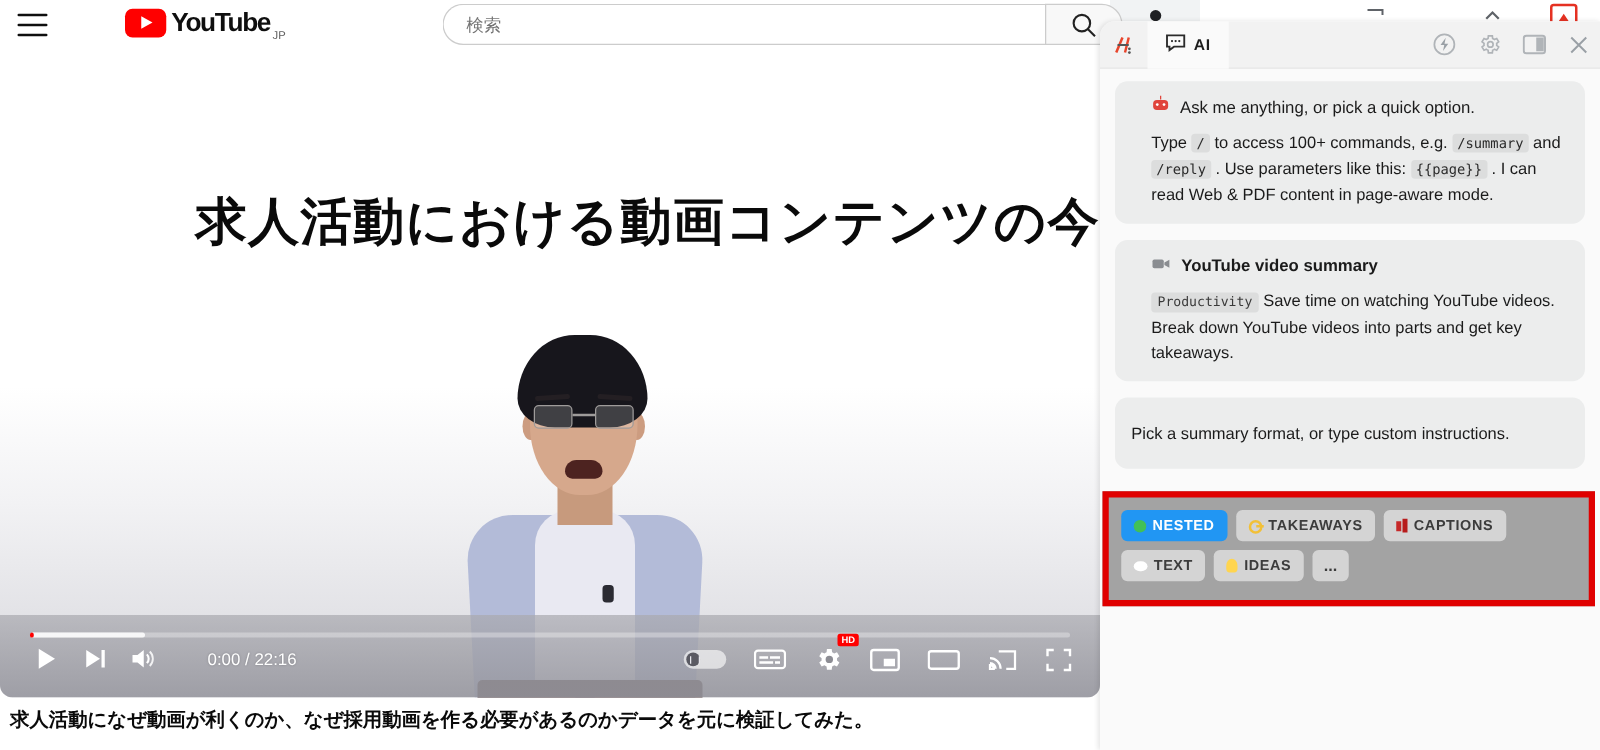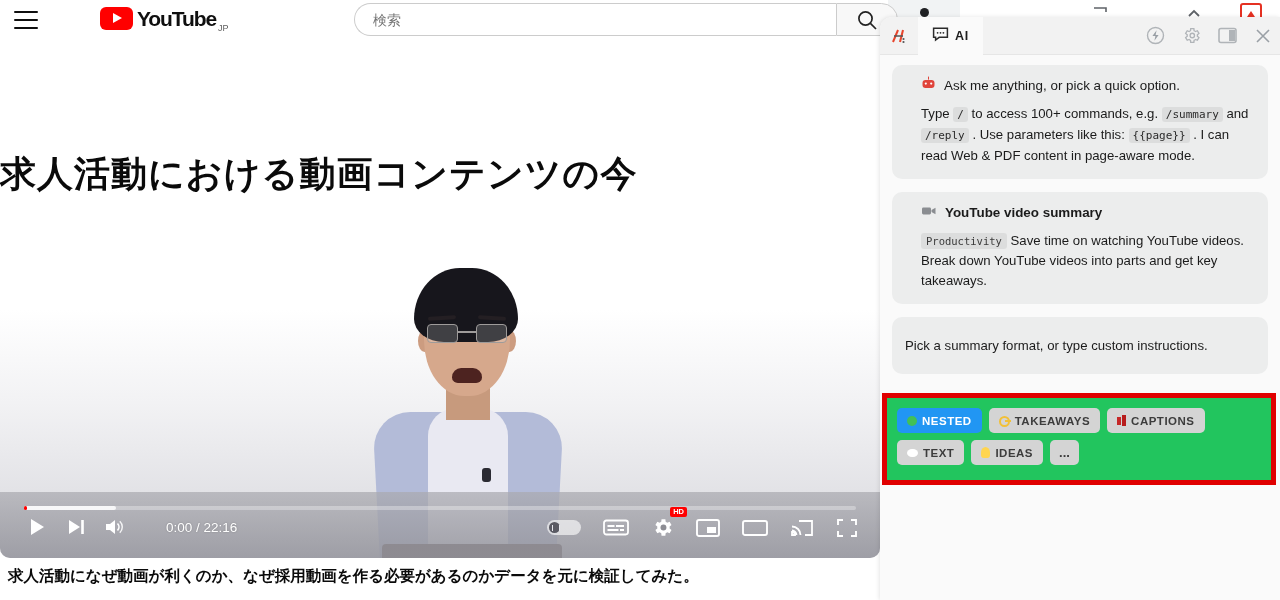--- a/index.html
+++ b/index.html
@@ -92,23 +92,23 @@
   
   .player {
     position: absolute; top: 40px; left: 0; width: 880px; height: 518px;
     background: #ffffff; overflow: hidden; border-radius: 0 0 10px 10px;
   }
   .slide-bg {
     position: absolute; inset: 0;
     background: linear-gradient(to bottom, #ffffff 0%, #ffffff 52%, #f2f2f4 70%, #e2e2e6 88%, #d8d8dc 100%);
   }
   .slide-title {
-    position: absolute; top: 110px; left: 0; width: 880px; text-align: left;
+    position: absolute; top: 110px; left: 0; width: 880px; text-align: right;
     font-family: Liberation Mono, monospace;
-    font-size: 36px; font-weight: bold; color: #0a0a0a; letter-spacing: 1px;
+    font-size: 41px; font-weight: bold; color: #0a0a0a; letter-spacing: 1px;
   }
   .person { position: absolute; left: 372px; top: 228px; width: 190px; height: 290px; }
   .p-hair {
     position: absolute; left: 42px; top: 0; width: 104px; height: 74px;
     background: #17161c; border-radius: 52px 52px 34px 34px / 58px 58px 26px 26px;
   }
   .p-face {
     position: absolute; left: 52px; top: 24px; width: 86px; height: 104px;
     background: #d6a88c; border-radius: 43px 43px 40px 40px / 40px 40px 56px 56px;
   }
@@ -215,21 +215,21 @@
     font-family: "DejaVu Sans Mono", "Liberation Mono", monospace;
     font-size: 10.5px; background: #dcdddd; border-radius: 3px; padding: 2px 5px; color: #3a3a3a;
   }
   .prompt-card {
     background: #eceded; border-radius: 10px; padding: 21px 13px;
     font-size: 13.2px; color: #1b1b1b; margin-bottom: 8px;
   }
 
   .highlight-box {
     position: absolute; left: 2px; top: 338px; width: 394px; height: 92px;
-    border: 5px solid #e00000; background: #22c55e;
+    border: 5px solid #e00000; background: #a3a3a3;
   }
   .chips-row { display: flex; flex-wrap: wrap; gap: 7px; padding: 10px 10px 0 10px; }
   .chip {
     display: flex; align-items: center; gap: 5px; height: 25px; padding: 0 10px;
     border-radius: 5px; background: #d4d4d4; color: #3c3c3c;
     font-size: 11.5px; font-weight: bold; letter-spacing: .5px; cursor: pointer;
   }
   .chip.active { background: #2196f3; color: #ffffff; }
   .chip.more { padding: 0 9px; letter-spacing: 0; font-size: 13px; }
   .chip-dot-green { width: 10px; height: 10px; border-radius: 50%; background: #42c057; display: inline-block; }

